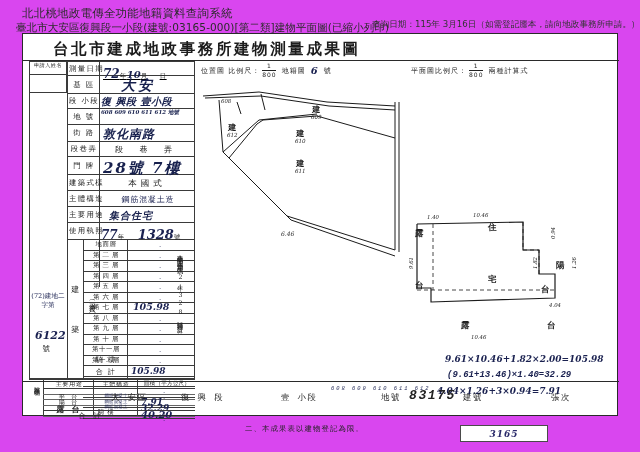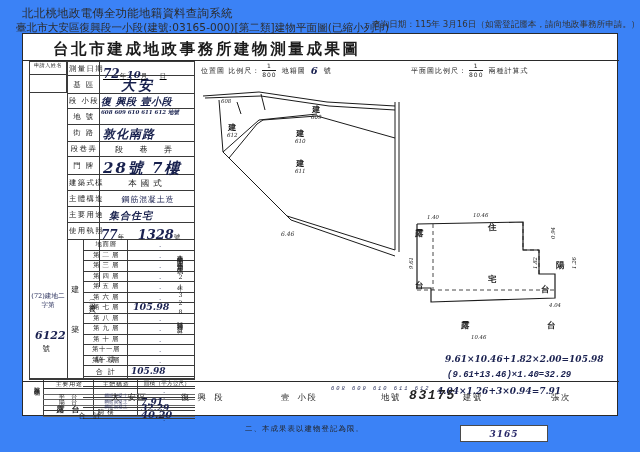--- a/index.html
+++ b/index.html
@@ -6,21 +6,21 @@
   html, body {
     margin: 0; padding: 0;
     width: 640px; height: 452px;
     background: #fdfdfb;
     font-family: "DejaVu Sans", "Liberation Sans", sans-serif;
     overflow: hidden;
   }
   #page {
     position: relative;
     width: 640px; height: 452px;
-    background: #3b82f6;
+    background: #d946ef;
   }
   
   .hdr-line1 {
     position: absolute; left: 22px; top: 6px;
     font-size: 11.5px; color: #2b2b2b; letter-spacing: .2px;
     white-space: nowrap;
   }
   .hdr-line2 {
     position: absolute; left: 16px; top: 21px;
     font-size: 10.5px; color: #2b2b2b; letter-spacing: .1px;

